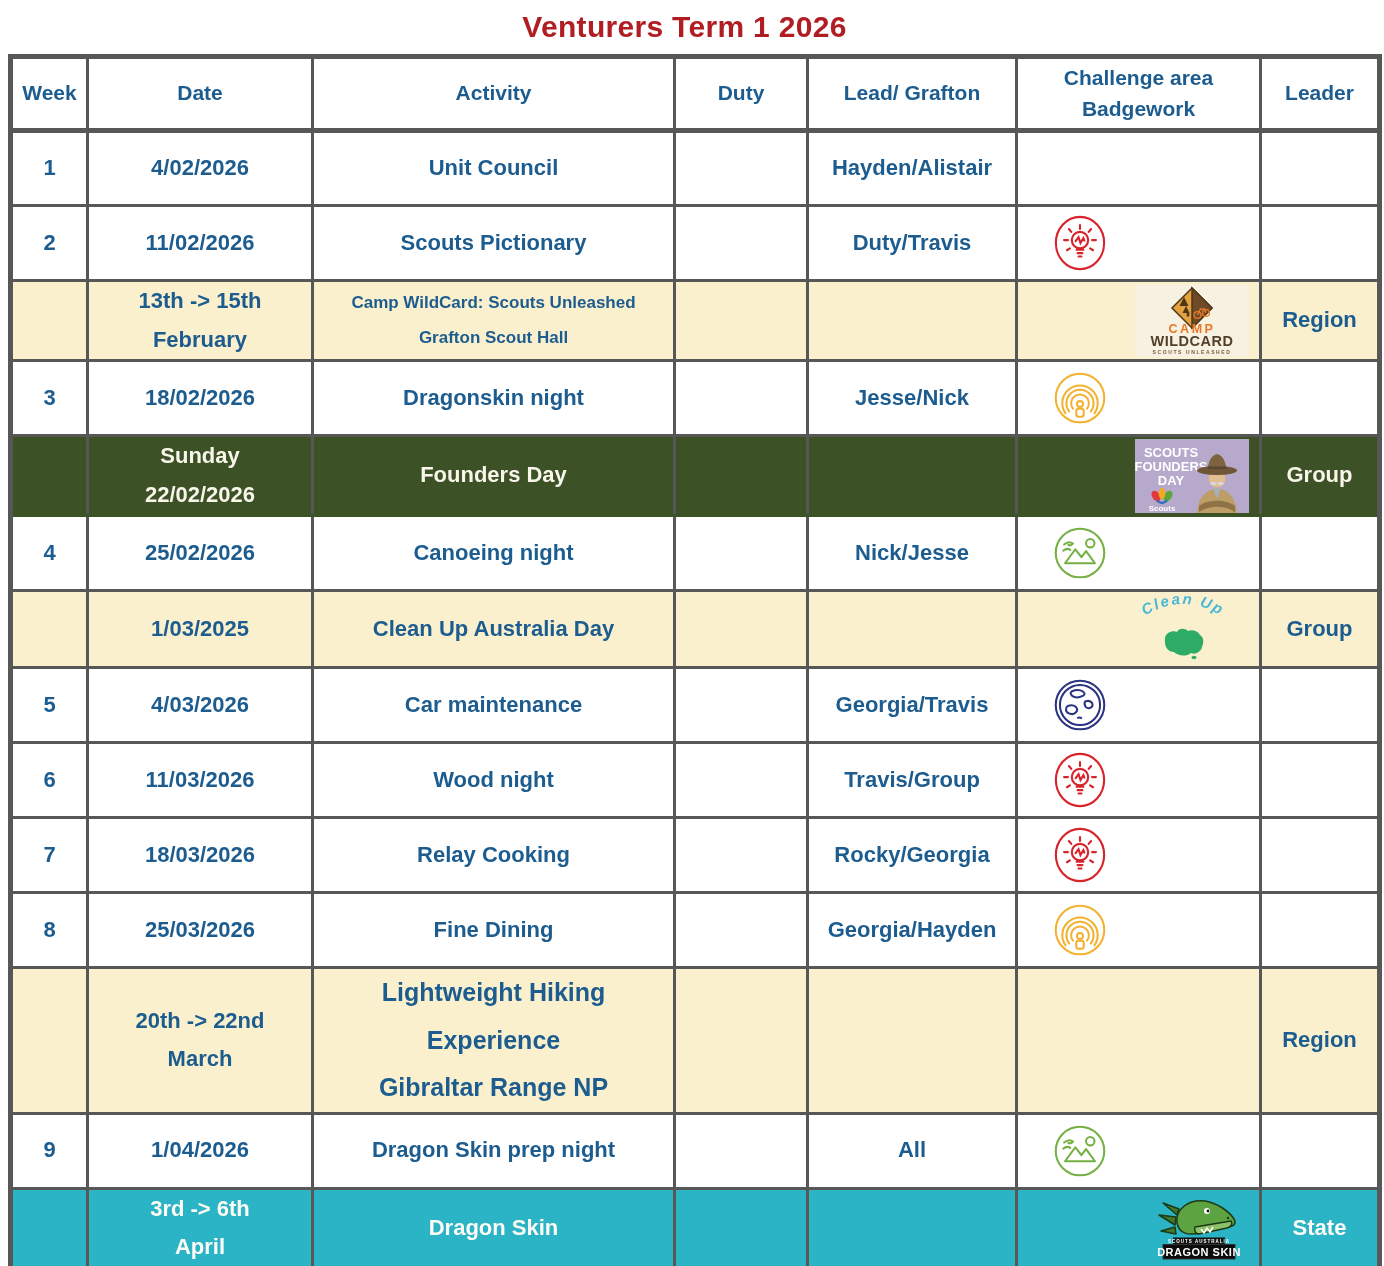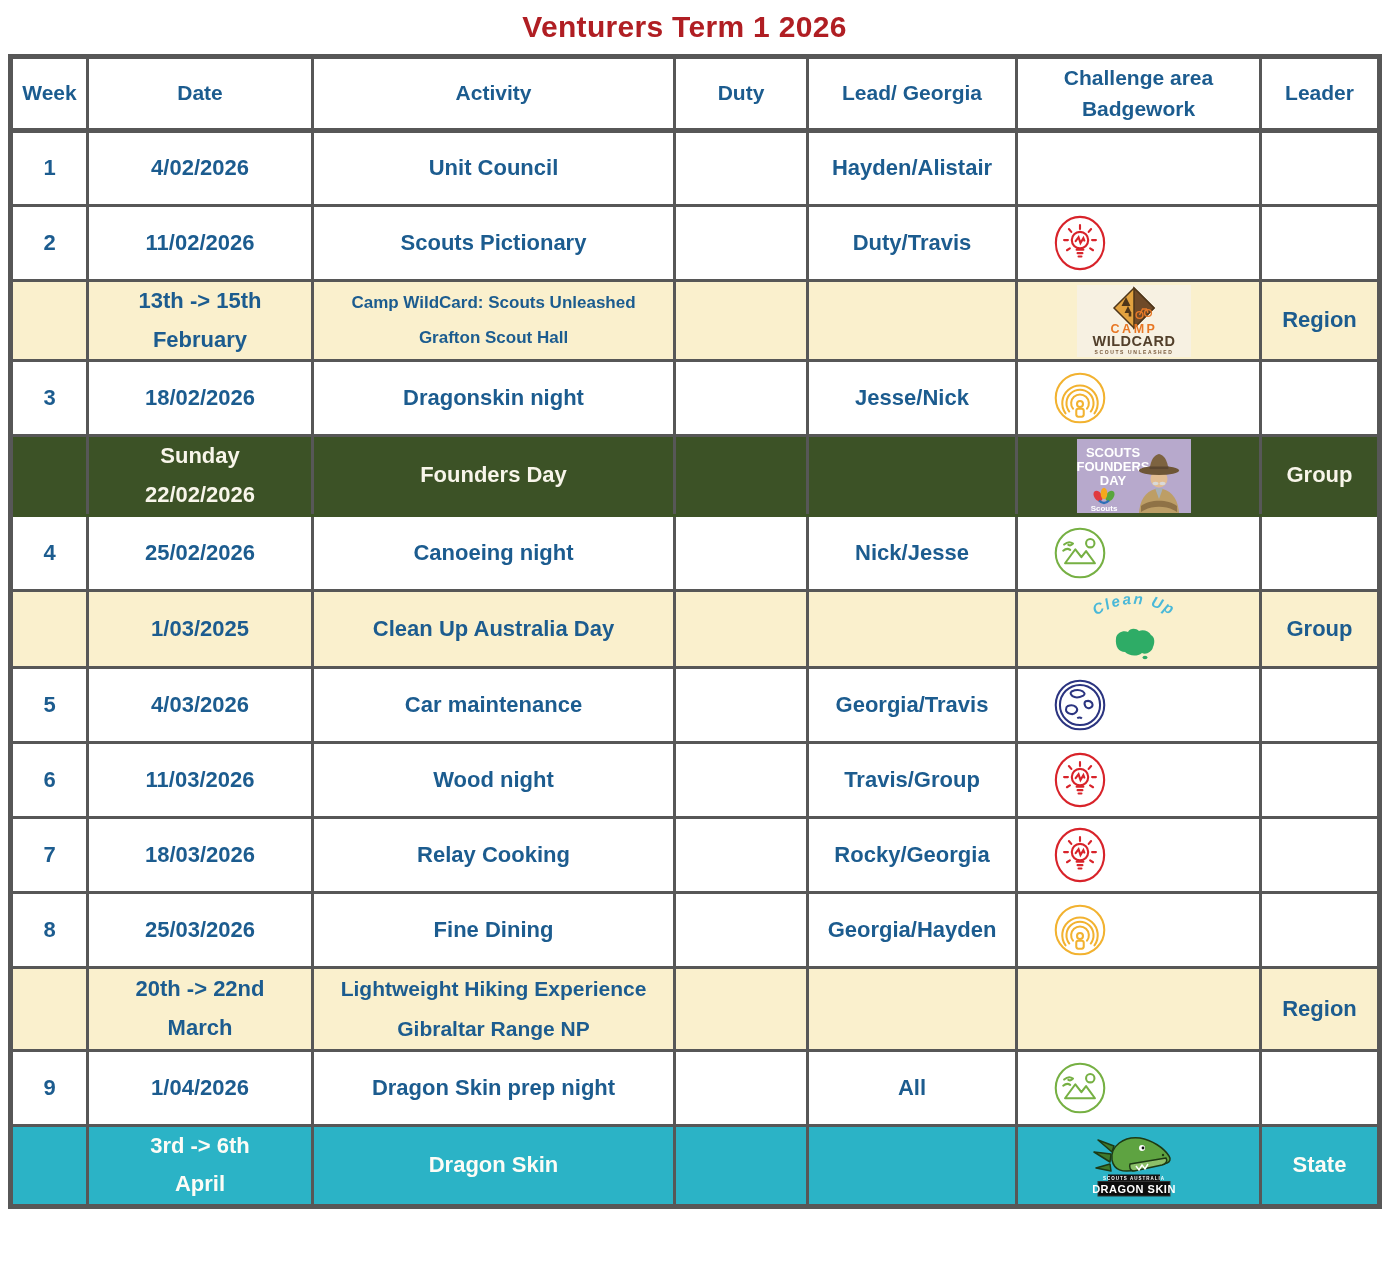--- a/index.html
+++ b/index.html
@@ -27,29 +27,29 @@
     text-align:center;vertical-align:middle;
     white-space:pre-line;padding:0 4px;
     overflow:hidden;
   }
   thead th{
     height:74px;font-size:21px;line-height:1.45;
     border-bottom-width:5px;background:#ffffff;
   }
   tbody td{height:75px;font-size:22px;line-height:1.75;}
   td.td-activity.small{font-size:17px;line-height:2.05;margin-left:40px;}
-  td.td-activity.medium{font-size:21px;line-height:1.9;}
+  td.td-activity.medium{font-size:25px;line-height:1.9;}
   tr.row-cream{background:var(--row-cream,#faf0cd);}
   tr.row-green{background:var(--row-green,#3c5226);}
   tr.row-cyan{background:var(--row-cyan,#2bb3c6);}
   tr.row-green td{color:var(--light-text,#f8f5ea);border-top-color:var(--row-green,#3c5226);border-bottom-color:var(--row-green,#3c5226);}
   tr.row-cyan td{color:#fdfcf6;}
   td.td-challenge{padding:0;}
   td.td-challenge.icon{text-align:left;padding-left:34px;}
-  td.td-challenge.art{padding-right:10px;}
+  td.td-challenge.art{text-align:right;padding-right:10px;}
   td.td-challenge svg{vertical-align:middle;display:inline-block;}
 </style>
 </head>
 <body>
 
 <h1 class="page-title">Venturers Term 1 2026</h1>
 
 <table class="schedule">
   <colgroup>
     <col style="width:77px">
@@ -59,21 +59,21 @@
       <col style="width:209px">
       <col style="width:244px">
       <col style="width:119px">
   </colgroup>
   <thead>
     <tr>
       <th>Week</th>
       <th>Date</th>
       <th>Activity</th>
       <th>Duty</th>
-      <th>Lead/ Georgia</th>
+      <th>Lead/ Grafton</th>
       <th>Challenge area
 Badgework</th>
       <th>Leader</th>
     </tr>
   </thead>
   <tbody>
       <tr class="row-normal">
         <td class="td-week">1</td>
         <td class="td-date">4/02/2026</td>
         <td class="td-activity">Unit Council</td>

